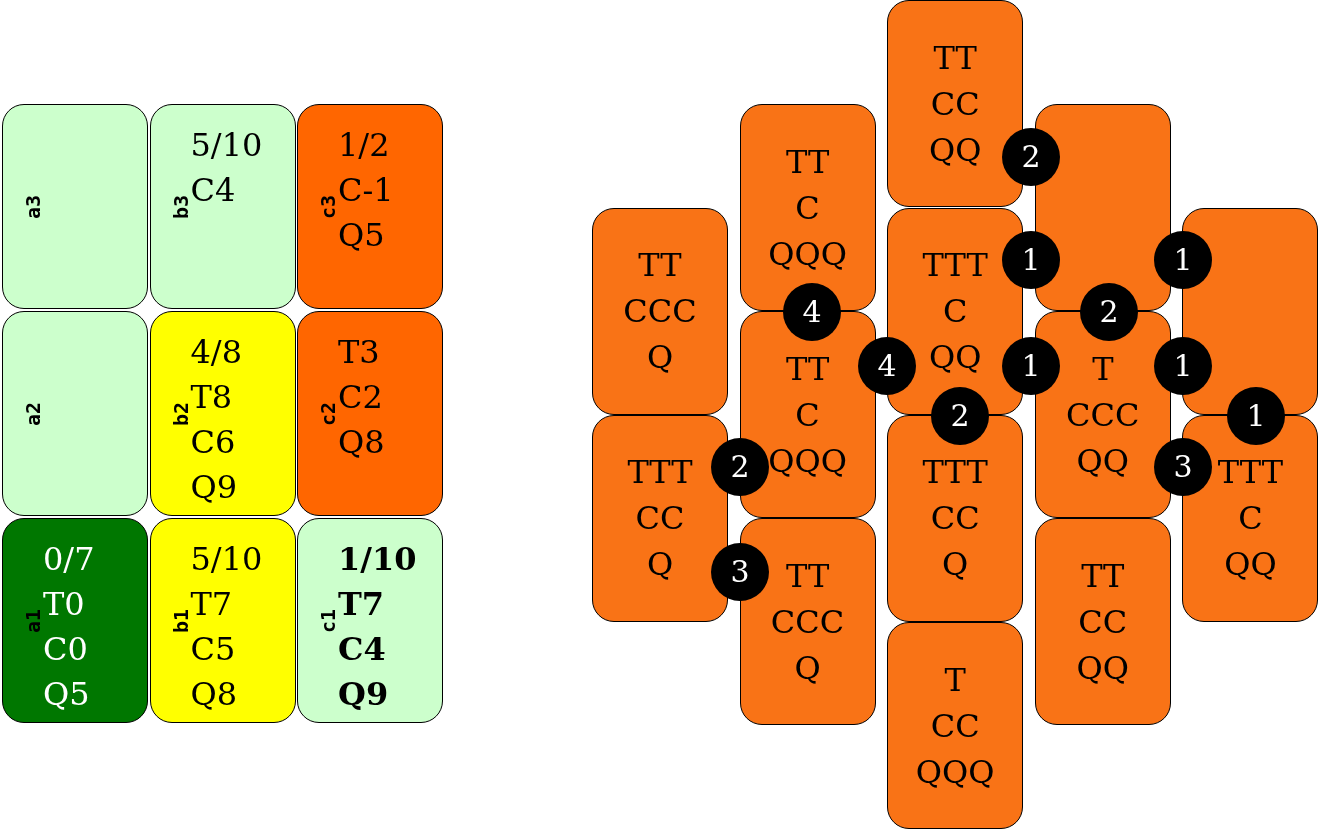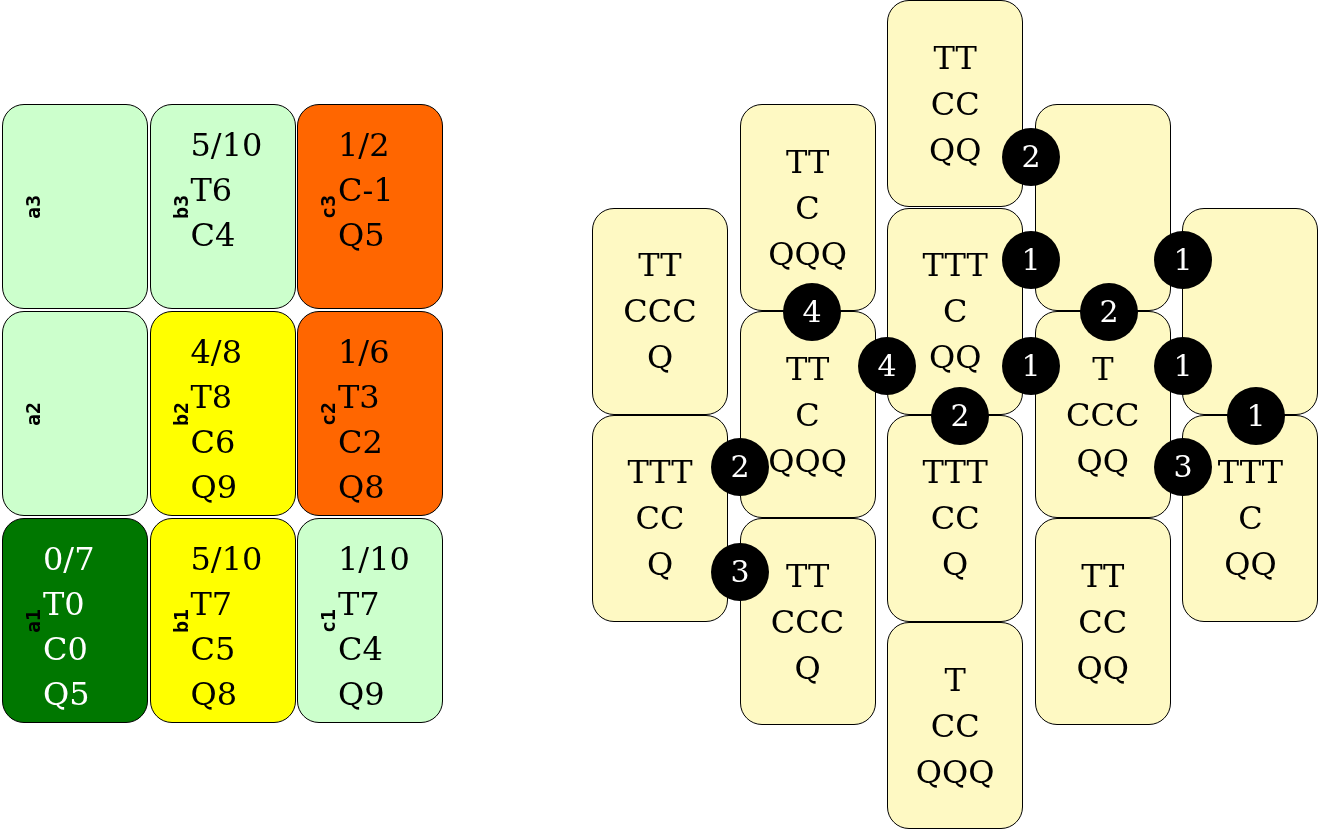--- a/index.html
+++ b/index.html
@@ -7,40 +7,39 @@
            font-family: "DejaVu Serif", "Liberation Serif", serif; }
     .cell { position: absolute; width: 146px; height: 205px; border: 1.5px solid #000;
             border-radius: 22px; box-sizing: border-box; }
     .cell-label { position: absolute; left: 30px; top: 50%; transform: translate(-50%,-50%) rotate(-90deg);
                   font-family: "DejaVu Sans Mono", "Liberation Mono", monospace; font-weight: bold;
                   font-size: 20px; color: #000; }
     .cell-lines { position: absolute; left: 40px; right: 0; top: 18px; text-align: left;
                   font-size: 32px; line-height: 45px; }
     .cell-lines div { white-space: nowrap; }
     .tile { position: absolute; width: 136px; height: 207px; border: 1.5px solid #000;
-            border-radius: 22px; box-sizing: border-box; background: #fef9c3; }
+            border-radius: 22px; box-sizing: border-box; background: #f97316; }
     .tile-lines { position: absolute; left: 0; right: 0; top: 50%; transform: translateY(-50%);
                   text-align: center; font-size: 32px; line-height: 46px; color: #000; }
     .badge { position: absolute; width: 58px; height: 58px; border-radius: 50%; background: #000;
              color: #fff; font-size: 30px; line-height: 58px; text-align: center;
              transform: translate(-50%,-50%); font-family: "DejaVu Serif", serif; }
   </style>
 </head>
 <body>
 
 <div id="grid">
     <div class="cell" style="left: 2px; top: 104px; background: rgb(204, 255, 204);">
       <div class="cell-label">a3</div>
       <div class="cell-lines" style="color: rgb(0, 0, 0);"></div>
     </div>
     <div class="cell" style="left: 149.5px; top: 104px; background: rgb(204, 255, 204);">
       <div class="cell-label">b3</div>
       <div class="cell-lines" style="color: rgb(0, 0, 0);">
         <div>5/10</div>
-        <div>T6</div>
         <div>C4</div>
       </div>
     </div>
     <div class="cell" style="left: 297px; top: 104px; background: rgb(255, 102, 0);">
       <div class="cell-label">c3</div>
       <div class="cell-lines" style="color: rgb(0, 0, 0);">
         <div>1/2</div>
         <div>C-1</div>
         <div>Q5</div>
       </div>
@@ -54,21 +53,20 @@
       <div class="cell-lines" style="color: rgb(0, 0, 0);">
         <div>4/8</div>
         <div>T8</div>
         <div>C6</div>
         <div>Q9</div>
       </div>
     </div>
     <div class="cell" style="left: 297px; top: 311px; background: rgb(255, 102, 0);">
       <div class="cell-label">c2</div>
       <div class="cell-lines" style="color: rgb(0, 0, 0);">
-        <div>1/6</div>
         <div>T3</div>
         <div>C2</div>
         <div>Q8</div>
       </div>
     </div>
     <div class="cell" style="left: 2px; top: 518px; background: rgb(0, 119, 0);">
       <div class="cell-label">a1</div>
       <div class="cell-lines" style="color: rgb(255, 255, 255);">
         <div>0/7</div>
         <div>T0</div>
@@ -80,21 +78,21 @@
       <div class="cell-label">b1</div>
       <div class="cell-lines" style="color: rgb(0, 0, 0);">
         <div>5/10</div>
         <div>T7</div>
         <div>C5</div>
         <div>Q8</div>
       </div>
     </div>
     <div class="cell" style="left: 297px; top: 518px; background: rgb(204, 255, 204);">
       <div class="cell-label">c1</div>
-      <div class="cell-lines" style="color: rgb(0, 0, 0);">
+      <div class="cell-lines" style="color: rgb(0, 0, 0); font-weight: bold;">
         <div>1/10</div>
         <div>T7</div>
         <div>C4</div>
         <div>Q9</div>
       </div>
     </div>
   </div>
 <div id="hex">
     <div class="tile" style="left: 592px; top: 207.6px;">
       <div class="tile-lines">

